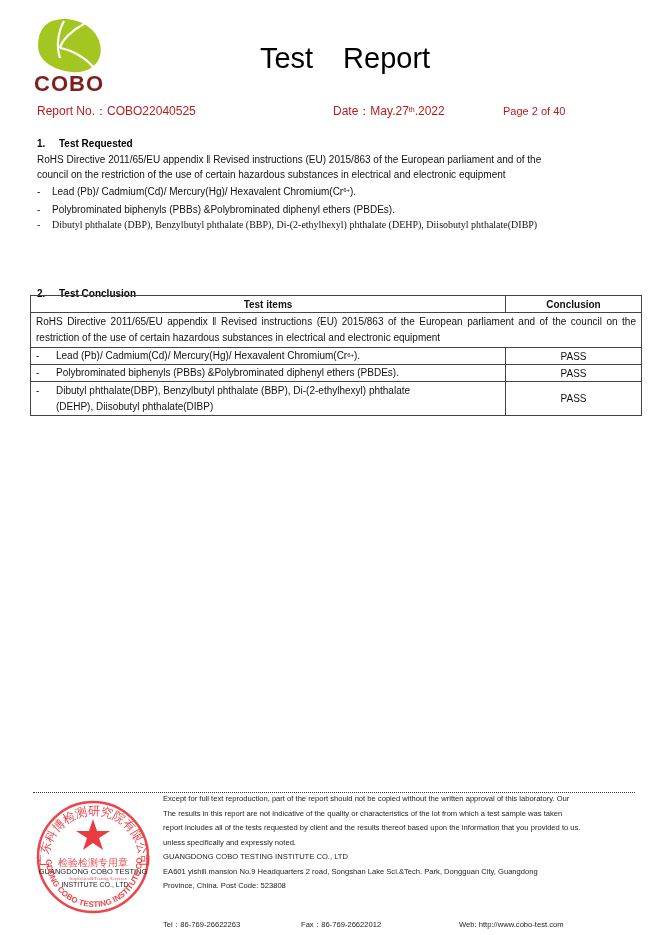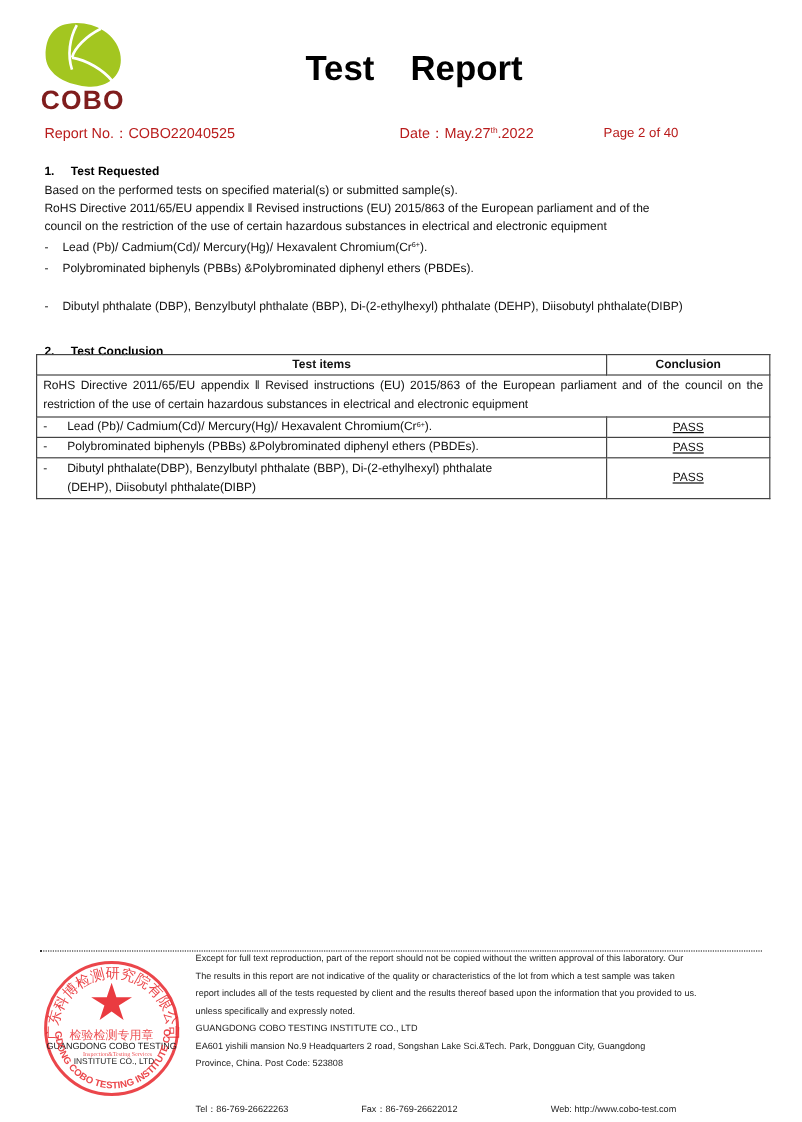--- a/index.html
+++ b/index.html
@@ -15,21 +15,21 @@
     .logo-text {
       position: absolute; left: 0; top: 54px; width: 76px;
       font-family: "Liberation Sans", sans-serif; font-weight: bold;
       font-size: 22px; color: #7f1d1d; letter-spacing: 1px; line-height: 24px;
       text-align: left;
     }
 
     
     .title {
       left: 0; width: 668px; top: 40px; text-align: center;
-      font-family: "Liberation Sans", sans-serif; font-weight: bold;
+      font-family: "Liberation Sans", sans-serif; font-weight: normal;
       font-size: 29px; line-height: 36px; color: #000;
     }
     .title span { display: inline-block; }
     .title .t1 { margin-right: 30px; margin-left: 22px; }
 
     
     .meta { top: 103px; font-size: 12px; line-height: 16px; color: #b91c1c; }
     .meta sup { font-size: 7px; vertical-align: top; position: relative; top: -1px; }
 
     
@@ -40,21 +40,21 @@
 
     
     table.concl {
       position: absolute; left: 30px; top: 295px; width: 612px;
       border-collapse: collapse; font-size: 10px; color: #111;
     }
     table.concl td, table.concl th {
       border: 1px solid #444; padding: 0 5px; vertical-align: middle;
     }
     table.concl th { font-weight: bold; height: 16px; text-align: center; }
-    table.concl td.c2 { width: 125px; text-align: center; text-decoration: underline; }
+    table.concl td.c2 { width: 125px; text-align: center; }
     table.concl td.full {
       text-align: justify; text-align-last: left; line-height: 16px; padding: 1px 5px;
     }
     table.concl td.item { height: 16px; line-height: 16px; }
     table.concl td.item2 { height: 33px; line-height: 16px; }
     .dash { display: inline-block; width: 20px; }
     .indent { padding-left: 20px; display: block; }
     sup.s { font-size: 6px; vertical-align: top; position: relative; top: -1px; }
 
     
@@ -87,30 +87,29 @@
 </div>
 <div class="abs meta" style="left:333px;">
   <span>Date：</span><span>May.27</span><sup>th</sup><span>.2022</span>
 </div>
 <div class="abs meta" style="left:503px; font-size:11px;">Page 2 of 40</div>
 
 <div class="abs section-head" style="left:37px; top:137px;">
   <span class="num">1.</span><span>Test Requested</span>
 </div>
 <div class="abs" style="left:37px; top:152px;">
-  <div class="body-line">Based on the performed tests on specified material(s) or submitted sample(s).</div>
   <div class="body-line">RoHS Directive 2011/65/EU appendix ‖ Revised instructions (EU) 2015/863 of the European parliament and of the</div>
   <div class="body-line">council on the restriction of the use of certain hazardous substances in electrical and electronic equipment</div>
   <div class="body-line" style="margin-top:2px;">
     <span class="bullet">-</span><span>Lead (Pb)/ Cadmium(Cd)/ Mercury(Hg)/ Hexavalent Chromium(Cr</span><sup class="s">6+</sup><span>).</span>
   </div>
   <div class="body-line" style="margin-top:3px;">
     <span class="bullet">-</span><span>Polybrominated biphenyls (PBBs) &amp;Polybrominated diphenyl ethers (PBDEs).</span>
   </div>
-  <div class="body-line" style="margin-top:16px;">
+  <div class="body-line" style="margin-top:0;font-family:Liberation Serif, serif;">
     <span class="bullet">-</span><span>Dibutyl phthalate (DBP), Benzylbutyl phthalate (BBP), Di-(2-ethylhexyl) phthalate (DEHP), Diisobutyl phthalate(DIBP)</span>
   </div>
 </div>
 
 <div class="abs section-head" style="left:37px; top:287px;">
   <span class="num">2.</span><span>Test Conclusion</span>
 </div>
 
 <table class="concl">
   <tbody>

